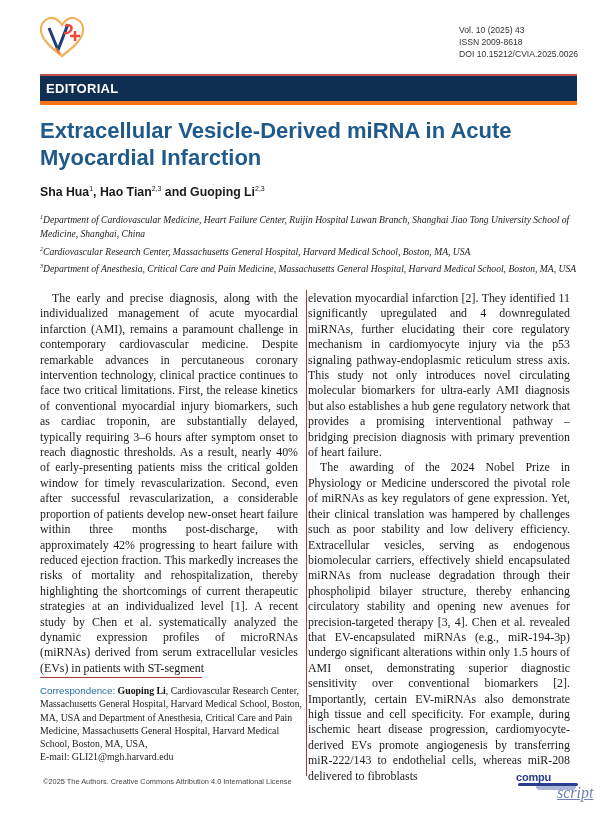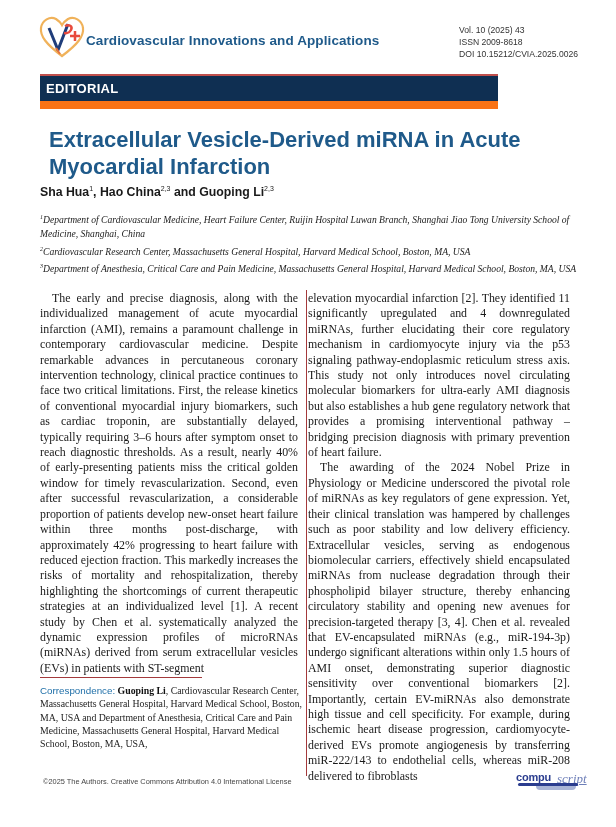--- a/index.html
+++ b/index.html
@@ -1,71 +1,70 @@
 <!DOCTYPE html>
 <html><head>
 <meta charset="utf-8">
 <style>
   html, body { margin: 0; padding: 0; background: #ffffff; }
   body { width: 616px; height: 827px; position: relative; overflow: hidden; font-family: "Liberation Serif", serif; color: #1a1a1a; }
   .header { position: absolute; left: 38px; top: 14px; width: 540px; height: 48px; }
   .logo { position: absolute; left: 0; top: 0; width: 48px; height: 46px; }
   .journal-name { position: absolute; left: 48px; top: 19px; font-family: "Liberation Sans", sans-serif; font-weight: bold; font-size: 13.5px; color: #1f5a8a; letter-spacing: 0.1px; white-space: nowrap; }
   .meta { position: absolute; right: 0; top: 10px; text-align: left; font-family: "Liberation Sans", sans-serif; font-size: 8.6px; line-height: 12px; color: #333; }
-  .banner { position: absolute; left: 40px; top: 74px; width: 458px; height: 25px; background: #0f2f52; border-top: 2px solid #c0504d; border-bottom: 8px solid #f97316; box-sizing: content-box; }
+  .banner { position: absolute; left: 40px; top: 74px; width: 537px; height: 25px; background: #0f2f52; border-top: 2px solid #c0504d; border-bottom: 4px solid #f97316; box-sizing: content-box; }
   .banner span { position: absolute; left: 6px; top: 5px; font-family: "Liberation Sans", sans-serif; font-weight: bold; color: #ffffff; font-size: 13px; letter-spacing: 0.3px; }
   .title { position: absolute; left: 40px; top: 117px; width: 540px; font-family: "Liberation Sans", sans-serif; font-weight: bold; font-size: 22px; line-height: 27px; color: #1f5a8a; }
   .authors { position: absolute; left: 40px; top: 185px; font-family: "Liberation Sans", sans-serif; font-weight: bold; font-size: 12.3px; color: #1a1a1a; white-space: nowrap; }
   .authors sup { font-size: 7px; font-weight: normal; }
   .affils { position: absolute; left: 40px; top: 210px; width: 540px; font-style: italic; font-size: 9.6px; line-height: 14.2px; color: #222; }
   .affils sup { font-size: 6px; }
   .col { position: absolute; top: 291px; font-size: 11.9px; line-height: 15.4px; text-align: justify; color: #1a1a1a; }
   .col-left { left: 40px; width: 258px; }
   .col-right { left: 308px; width: 262px; font-family: Liberation Serif, serif; }
   .col p { margin: 0; text-indent: 12px; }
   .col p.cont { text-indent: 0; }
   .divider { position: absolute; left: 306px; top: 290px; width: 1px; height: 486px; background: #a3393b; }
   .fn-rule { position: absolute; left: 40px; top: 677px; width: 162px; height: 1px; background: #a3393b; }
   .corr { position: absolute; left: 40px; top: 684px; width: 262px; font-size: 9.8px; line-height: 13.3px; color: #222; }
   .corr .lbl { font-family: "Liberation Sans", sans-serif; font-weight: normal; color: #1f6fa8; }
   .corr b { color: #111; }
   .footer { position: absolute; left: 43px; top: 777px; font-family: "Liberation Sans", sans-serif; font-size: 7.4px; color: #444; white-space: nowrap; }
   .publisher-logo { position: absolute; left: 516px; top: 771px; width: 66px; height: 22px; }
   .publisher-logo .w1 { position: absolute; left: 0; top: 0; font-family: "Liberation Sans", sans-serif; font-weight: bold; font-size: 11px; color: #2b3d8f; letter-spacing: -0.2px; }
-  .publisher-logo .w2 { position: absolute; left: 41px; top: 0; font-family: "Liberation Serif", serif; font-style: italic; font-size: 13px; color: #6e7fb8; text-decoration: underline; }
+  .publisher-logo .w2 { position: absolute; left: 41px; top: 13px; font-family: "Liberation Serif", serif; font-style: italic; font-size: 16px; color: #6e7fb8; text-decoration: underline; }
   .publisher-logo .swoosh { position: absolute; left: 2px; top: 12px; width: 60px; height: 3px; background: #2b3d8f; border-radius: 2px; }
   .publisher-logo .swoosh2 { position: absolute; left: 20px; top: 15px; width: 40px; height: 4px; background: #a9b4d6; border-radius: 0 0 8px 8px; }
 </style>
 </head>
 <body>
 
 <div class="header">
   <svg class="logo" viewBox="0 0 48 46">
     <path d="M24 42 C8 30 2 22 3 14 C4 6 12 2 18 5 C21 7 23 9 24 11 C25 9 27 7 30 5 C36 2 44 6 45 14 C46 22 40 30 24 42 Z" fill="none" stroke="#f0b25a" stroke-width="2.2"></path>
     <path d="M11 14 L20 36 L30 10" fill="none" stroke="#1f3d7a" stroke-width="3" stroke-linejoin="round"></path>
     <path d="M27 12 C31 10 35 12 33 16 C31 20 26 19 26 19" fill="none" stroke="#e84a3c" stroke-width="2.5"></path>
     <path d="M32 22 L42 22 M37 17 L37 27" stroke="#e84a3c" stroke-width="2.5"></path>
     <path d="M18 34 L22 40" stroke="#e8743c" stroke-width="2"></path>
   </svg>
-  <span class="journal-name">Cardiovascular Innovations and Applications</span>
   <div class="meta">
     <div>Vol. 10 (2025) 43</div>
     <div>ISSN 2009-8618</div>
     <div>DOI 10.15212/CVIA.2025.0026</div>
   </div>
 </div>
 
 <div class="banner">
   <span>EDITORIAL</span>
 </div>
 
-<h1 class="title" style="margin:9px">Extracellular Vesicle-Derived miRNA in Acute Myocardial Infarction</h1>
+<h1 class="title" style="margin:0">Extracellular Vesicle-Derived miRNA in Acute Myocardial Infarction</h1>
 
 <div class="authors">
-  <span>Sha Hua</span><sup>1</sup><span>, </span><span>Hao China</span><sup>2,3</sup><span style="white-space:pre"> and </span><span>Guoping Li</span><sup>2,3</sup>
+  <span>Sha Hua</span><sup>1</sup><span>, </span><span>Hao Tian</span><sup>2,3</sup><span style="white-space:pre"> and </span><span>Guoping Li</span><sup>2,3</sup>
 </div>
 
 <div class="affils">
   <div><sup>1</sup><span>Department of Cardiovascular Medicine, Heart Failure Center, Ruijin Hospital Luwan Branch, Shanghai Jiao Tong University School of Medicine, Shanghai, China</span></div>
   <div><sup>2</sup><span>Cardiovascular Research Center, Massachusetts General Hospital, Harvard Medical School, Boston, MA, USA</span></div>
   <div><sup>3</sup><span>Department of Anesthesia, Critical Care and Pain Medicine, Massachusetts General Hospital, Harvard Medical School, Boston, MA, USA</span></div>
 </div>
 
 <div class="col col-left">
   <p>The early and precise diagnosis, along with the individualized management of acute myocardial infarction (AMI), remains a paramount challenge in contemporary cardiovascular medicine. Despite remarkable advances in percutaneous coronary intervention technology, clinical practice continues to face two critical limitations. First, the release kinetics of conventional myocardial injury biomarkers, such as cardiac troponin, are substantially delayed, typically requiring 3–6 hours after symptom onset to reach diagnostic thresholds. As a result, nearly 40% of early-presenting patients miss the critical golden window for timely revascularization. Second, even after successful revascularization, a considerable proportion of patients develop new-onset heart failure within three months post-discharge, with approximately 42% progressing to heart failure with reduced ejection fraction. This markedly increases the risks of mortality and rehospitalization, thereby highlighting the shortcomings of current therapeutic strategies at an individualized level [1]. A recent study by Chen et al. systematically analyzed the dynamic expression profiles of microRNAs (miRNAs) derived from serum extracellular vesicles (EVs) in patients with ST-segment</p>
@@ -76,20 +75,21 @@
 <div class="col col-right">
   <p class="cont">elevation myocardial infarction [2]. They identified 11 significantly upregulated and 4 downregulated miRNAs, further elucidating their core regulatory mechanism in cardiomyocyte injury via the p53 signaling pathway-endoplasmic reticulum stress axis. This study not only introduces novel circulating molecular biomarkers for ultra-early AMI diagnosis but also establishes a hub gene regulatory network that provides a promising interventional pathway – bridging precision diagnosis with primary prevention of heart failure.</p>
   <p>The awarding of the 2024 Nobel Prize in Physiology or Medicine underscored the pivotal role of miRNAs as key regulators of gene expression. Yet, their clinical translation was hampered by challenges such as poor stability and low delivery efficiency. Extracellular vesicles, serving as endogenous biomolecular carriers, effectively shield encapsulated miRNAs from nuclease degradation through their phospholipid bilayer structure, thereby enhancing circulatory stability and opening new avenues for precision-targeted therapy [3, 4]. Chen et al. revealed that EV-encapsulated miRNAs (e.g., miR-194-3p) undergo significant alterations within only 1.5 hours of AMI onset, demonstrating superior diagnostic sensitivity over conventional biomarkers [2]. Importantly, certain EV-miRNAs also demonstrate high tissue and cell specificity. For example, during ischemic heart disease progression, cardiomyocyte-derived EVs promote angiogenesis by transferring miR-222/143 to endothelial cells, whereas miR-208 delivered to fibroblasts</p>
 </div>
 
 <div class="fn-rule"></div>
 
 <div class="corr">
   <span class="lbl">Correspondence:</span>
   <b>Guoping Li</b><span>, Cardiovascular Research Center, Massachusetts General Hospital, Harvard Medical School, Boston, MA, USA and Department of Anesthesia, Critical Care and Pain Medicine, Massachusetts General Hospital, Harvard Medical School, Boston, MA, USA,</span>
+  <div>E-mail: GLI21@mgh.harvard.edu</div>
 </div>
 
 <div class="footer">©2025 The Authors. Creative Commons Attribution 4.0 International License</div>
 
 <div class="publisher-logo">
   <span class="w1">compu</span>
   <span class="w2">script</span>
   <div class="swoosh"></div>
   <div class="swoosh2"></div>
 </div>

